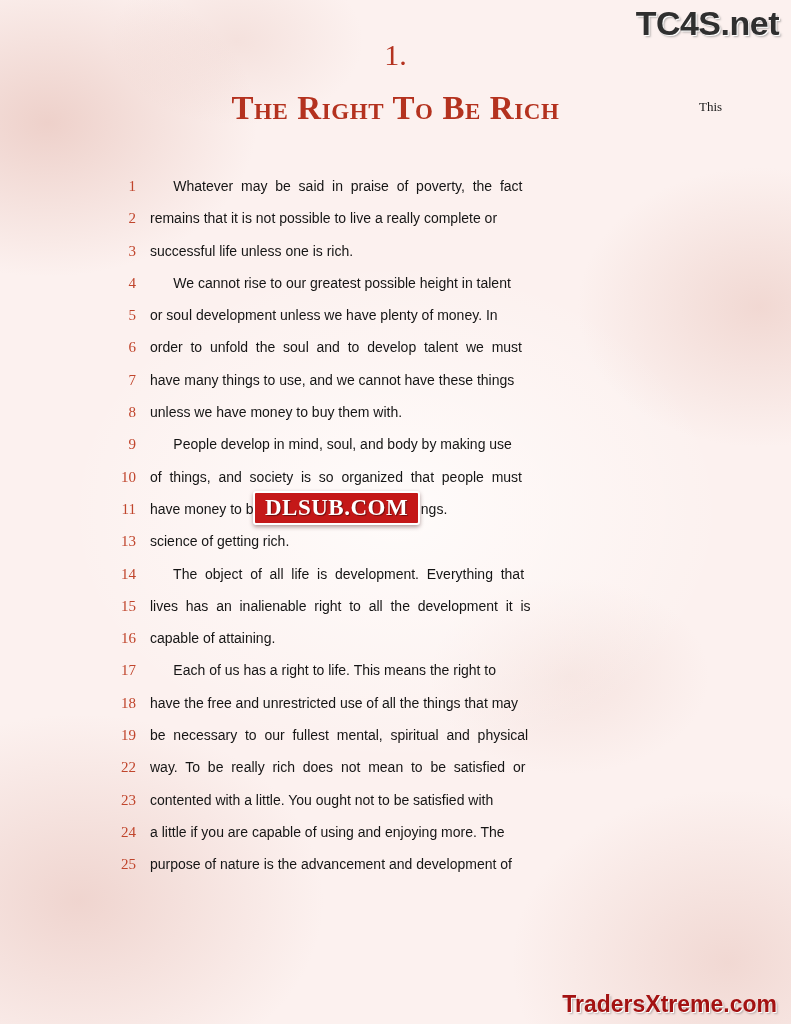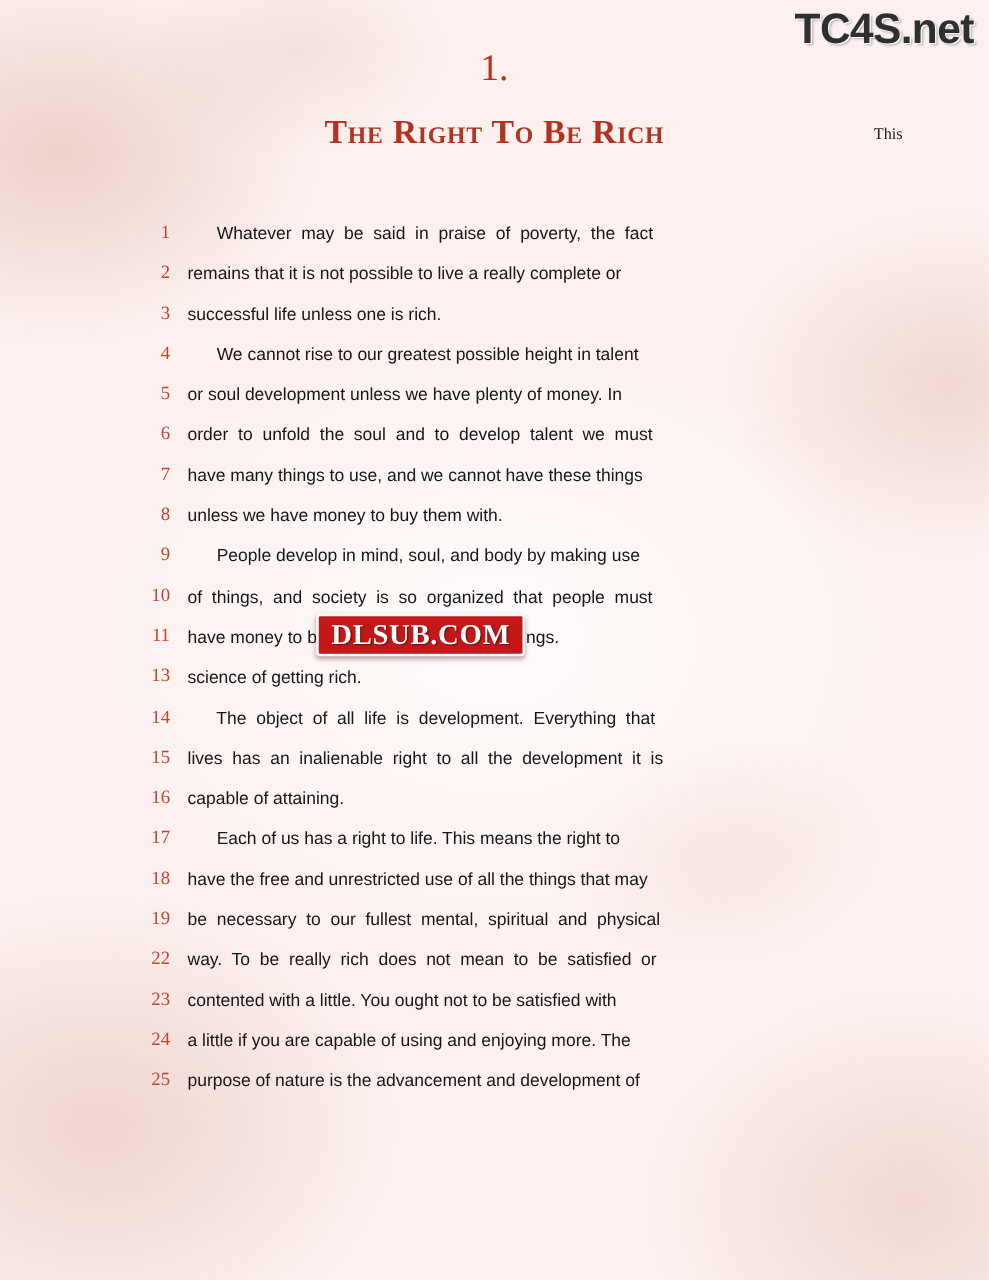--- a/index.html
+++ b/index.html
@@ -94,21 +94,21 @@
     font-family: "Liberation Serif", serif;
   }
 
   
   .chap-title {
     position: absolute;
     top: 90px;
     left: 0;
     width: 791px;
     text-align: center;
-    font-size: 27px;
+    font-size: 33px;
     color: #b4321f;
     font-variant: small-caps;
     font-weight: bold;
     letter-spacing: 0.6px;
     font-family: "Liberation Serif", serif;
   }
 
   
   .notes-label {
     position: absolute;
@@ -249,14 +249,15 @@
         <span class="ln">24</span>
         <span class="lt">a little if you are capable of using and enjoying more. The</span>
       </div>
       <div class="line-row">
         <span class="ln">25</span>
         <span class="lt">purpose of nature is the advancement and development of</span>
       </div>
     </div>
 
   <div class="wm-dlsub">DLSUB.COM</div>
+  <div class="wm-traders">TradersXtreme.com</div>
 
 </div>
 
 </body></html>

